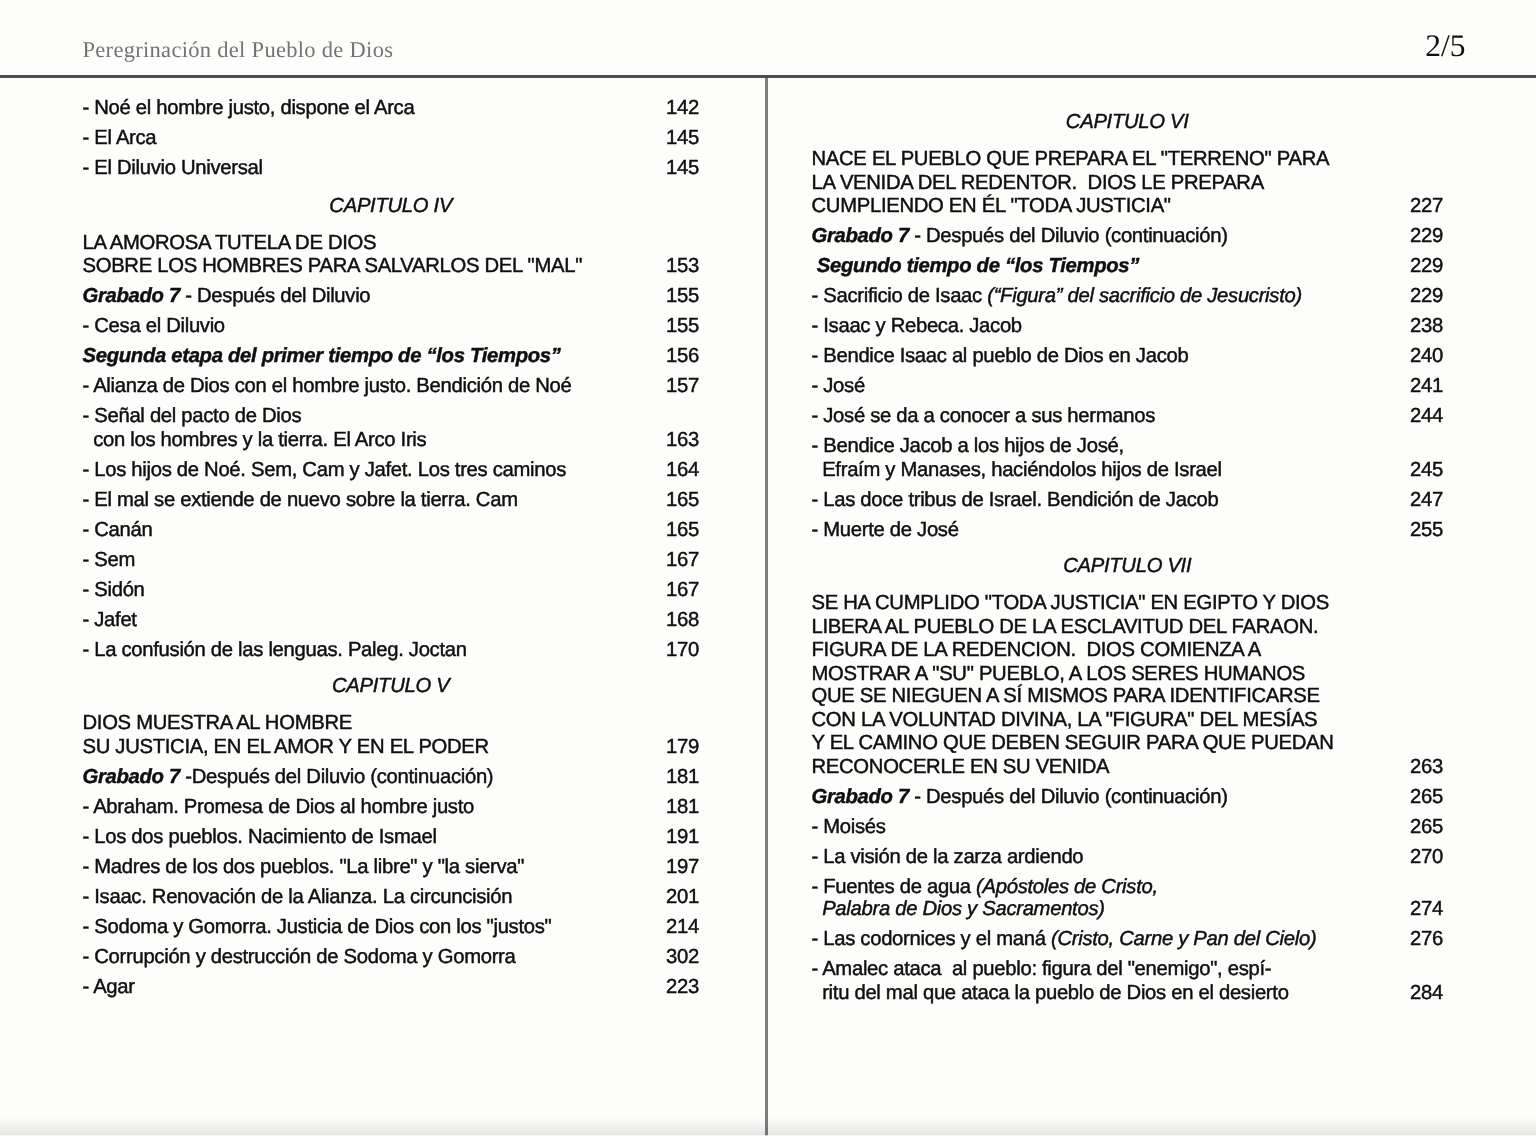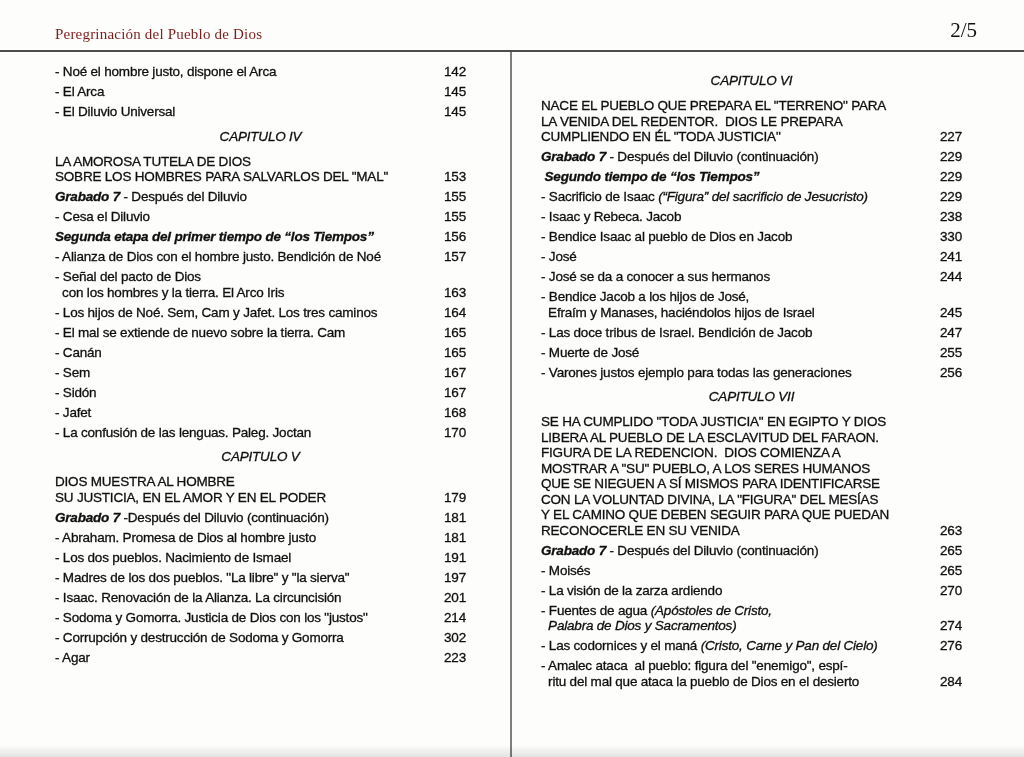--- a/index.html
+++ b/index.html
@@ -3,21 +3,21 @@
 <meta charset="utf-8">
 <style>
   html,body{margin:0;padding:0;}
   body{
     width:1024px;height:757px;position:relative;overflow:hidden;
     background:#fdfdfc;color:#111;
     font-family:"Liberation Sans",sans-serif;
   }
   .header-title{
     position:absolute;left:55px;top:26px;
-    font-family:"Liberation Serif",serif;font-size:15px;color:#7f1d1d;letter-spacing:.2px;
+    font-family:"Liberation Serif",serif;font-size:15px;color:#737373;letter-spacing:.2px;
   }
   .page-indicator{
     position:absolute;right:47px;top:18px;
     font-family:"Liberation Serif",serif;font-size:21px;font-weight:normal;color:#101010;
   }
   .header-rule{position:absolute;left:0;right:0;top:50px;height:2px;background:#4d4d4d;}
   .column-divider{position:absolute;left:510px;top:52px;bottom:0;width:2px;background:#7e7e7e;}
   .bottom-edge{position:absolute;left:0;right:0;bottom:0;height:12px;
     background:linear-gradient(to bottom,rgba(0,0,0,0),rgba(0,0,0,0.10));}
   .toc-col{
@@ -171,21 +171,21 @@
     <div class="toc-row">
       <div class="toc-title"><span>- Sacrificio de Isaac </span><span class="run-i">(“Figura” del sacrificio de Jesucristo)</span></div>
       <div class="toc-page">229</div>
     </div>
     <div class="toc-row">
       <div class="toc-title">- Isaac y Rebeca. Jacob</div>
       <div class="toc-page">238</div>
     </div>
     <div class="toc-row">
       <div class="toc-title">- Bendice Isaac al pueblo de Dios en Jacob</div>
-      <div class="toc-page">330</div>
+      <div class="toc-page">240</div>
     </div>
     <div class="toc-row">
       <div class="toc-title">- José</div>
       <div class="toc-page">241</div>
     </div>
     <div class="toc-row">
       <div class="toc-title">- José se da a conocer a sus hermanos</div>
       <div class="toc-page">244</div>
     </div>
     <div class="toc-row">
@@ -193,24 +193,20 @@
   Efraím y Manases, haciéndolos hijos de Israel</div>
       <div class="toc-page">245</div>
     </div>
     <div class="toc-row">
       <div class="toc-title">- Las doce tribus de Israel. Bendición de Jacob</div>
       <div class="toc-page">247</div>
     </div>
     <div class="toc-row">
       <div class="toc-title">- Muerte de José</div>
       <div class="toc-page">255</div>
-    </div>
-    <div class="toc-row">
-      <div class="toc-title">- Varones justos ejemplo para todas las generaciones</div>
-      <div class="toc-page">256</div>
     </div>
     <div class="chapter-heading">CAPITULO VII</div>
     <div class="toc-row">
       <div class="toc-title">SE HA CUMPLIDO "TODA JUSTICIA" EN EGIPTO Y DIOS
 LIBERA AL PUEBLO DE LA ESCLAVITUD DEL FARAON.
 FIGURA DE LA REDENCION.  DIOS COMIENZA A
 MOSTRAR A "SU" PUEBLO, A LOS SERES HUMANOS
 QUE SE NIEGUEN A SÍ MISMOS PARA IDENTIFICARSE
 CON LA VOLUNTAD DIVINA, LA "FIGURA" DEL MESÍAS
 Y EL CAMINO QUE DEBEN SEGUIR PARA QUE PUEDAN

